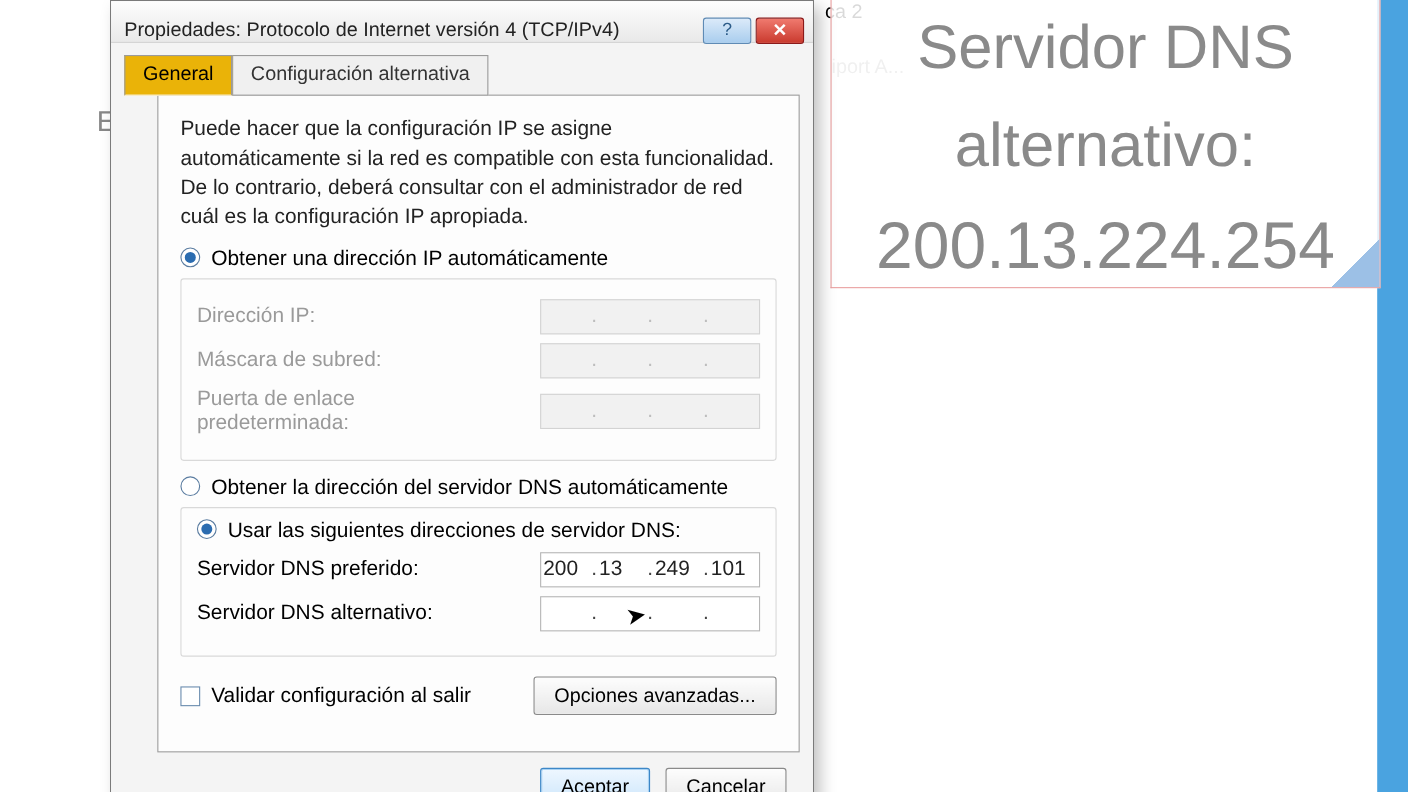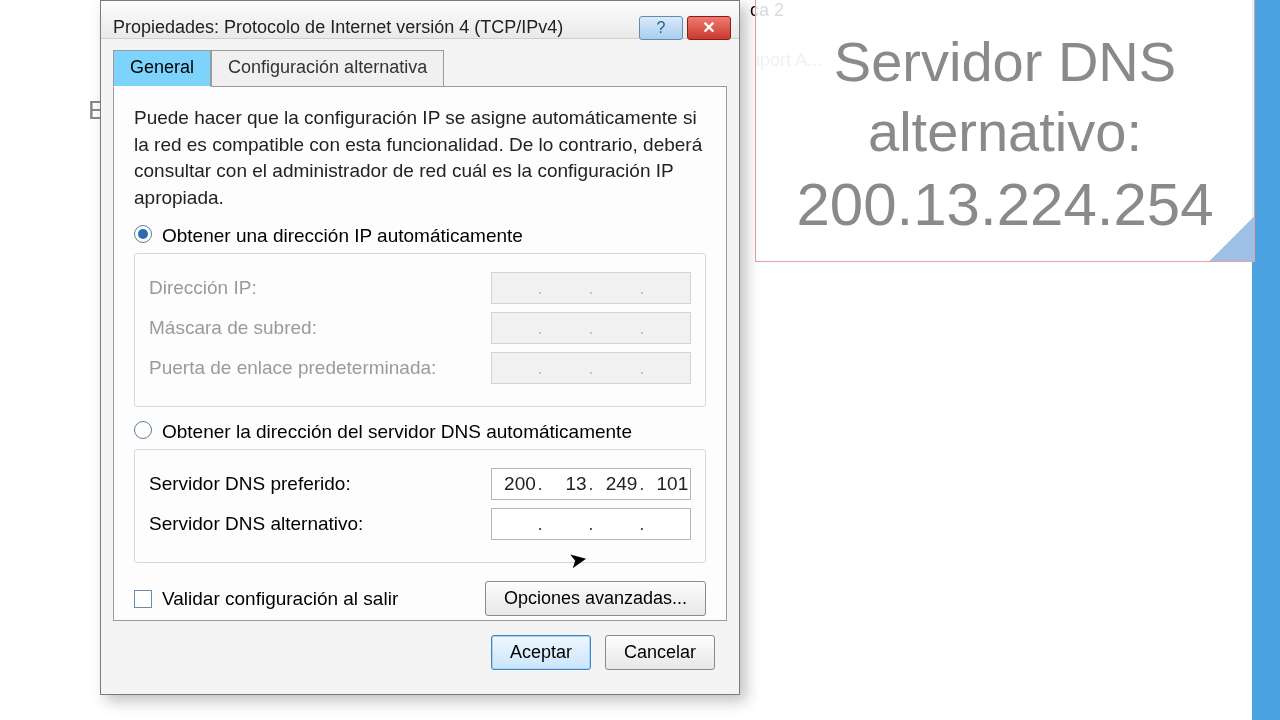--- a/index.html
+++ b/index.html
@@ -36,21 +36,21 @@
   .note {
     position: absolute;
     left: 755px; top: 0;
     width: 500px; height: 262px;
     background: rgba(255,255,255,0.85);
     border: 1px solid #e9a0a0;
     border-top: none;
     display: flex;
     flex-direction: column;
     align-items: center;
-    justify-content: center;
+    justify-content: space-between;
     padding-top: 8px;
     color: #8a8a8a;
     font-size: 56px;
     line-height: 1.25;
     text-align: center;
   }
   .note .ip {
     font-size: 60px;
   }
   .note-corner {
@@ -102,36 +102,37 @@
   }
   .tabstrip {
     display: flex;
     position: relative;
     top: 1px;
   }
   .tab {
     padding: 6px 16px 8px 16px;
     font-size: 18px;
     border: 1px solid #9b9b9b;
-    background: #7dd3fc;
+    background: #eab308;
     margin-right: 0px;
     position: relative;
   }
   .tab.active {
     border-bottom: 1px solid #fdfdfd;
     z-index: 2;
   }
   .tab.inactive {
     background: #f0f0f0;
     color: #333;
   }
   .panel {
     border: 1px solid #9b9b9b;
     background: #fdfdfd;
-    padding: 18px 20px 4px 20px;
+    padding: 18px 20px 33px 20px;
+    margin-left: 30px;
   }
   .desc {
     font-size: 19px;
     color: #222;
     line-height: 1.4;
     margin-bottom: 14px;
   }
   .radio-row {
     display: flex;
     align-items: flex-start;
@@ -177,21 +178,21 @@
     align-items: center;
     justify-content: space-evenly;
     font-size: 19px;
     color: #222;
   }
   .ip-input.disabled {
     background: #f1f1f1;
     color: #9a9a9a;
     border-color: #d3d3d3;
   }
-  .ip-oct { width: 42px; text-align: right; }
+  .ip-oct { width: 42px; text-align: left; }
   .ip-dot { color: #444; }
   .ip-input.disabled .ip-dot { color: #bdbdbd; }
   .bottom-row {
     display: flex;
     align-items: center;
     margin-top: 18px;
   }
   .checkbox {
     width: 18px; height: 18px;
     border: 1px solid #6a8cae;
@@ -307,20 +308,24 @@
           </div>
         </div>
       </div>
 
       <div class="radio-row">
         <span class="radio"></span>
         <span>Obtener la dirección del servidor DNS automáticamente</span>
       </div>
 
       <div class="group">
+        <div class="radio-row" style="margin-top:0">
+          <span class="radio selected"></span>
+          <span>Usar las siguientes direcciones de servidor DNS:</span>
+        </div>
         <div class="field-row">
           <span class="field-label">Servidor DNS preferido:</span>
           <div class="ip-input">
             <span class="ip-oct">200</span>
               <span class="ip-dot">.</span>
             <span class="ip-oct">13</span>
               <span class="ip-dot">.</span>
             <span class="ip-oct">249</span>
               <span class="ip-dot">.</span>
             <span class="ip-oct">101</span>

